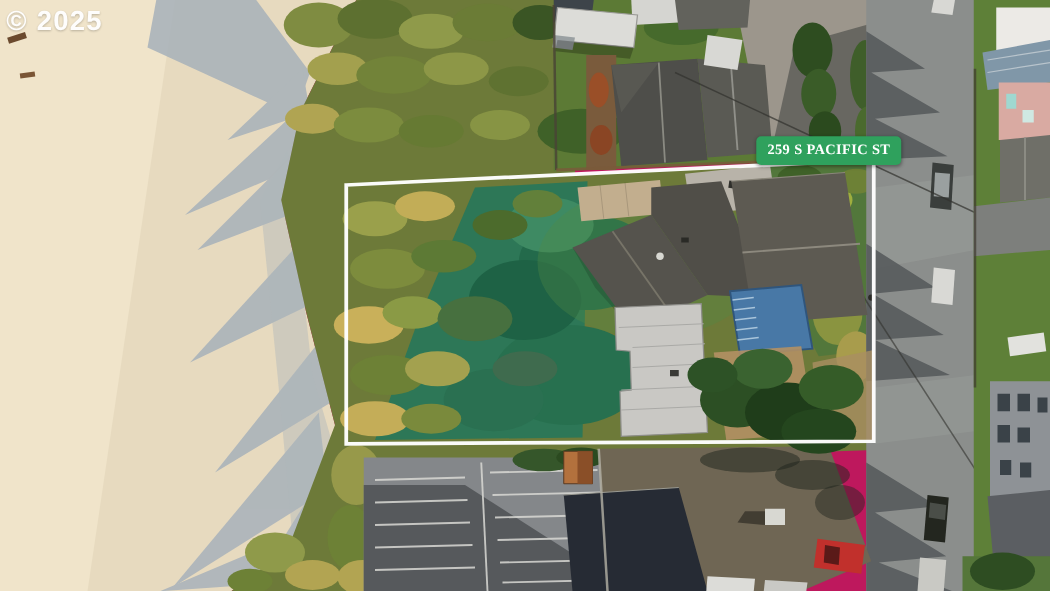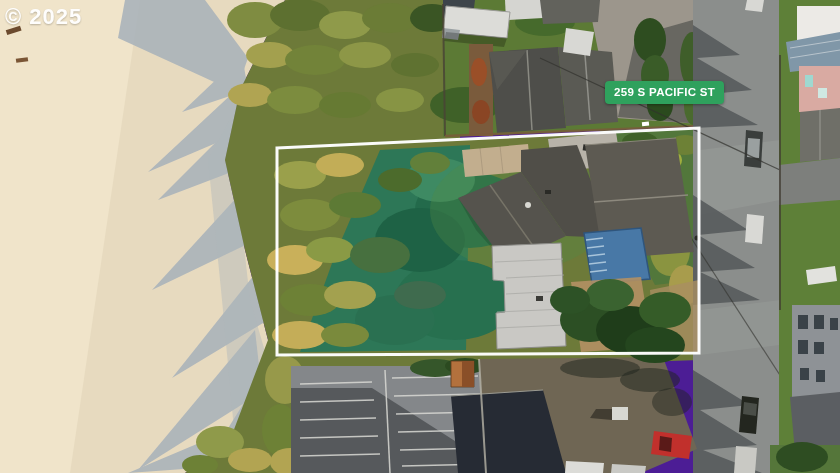--- a/index.html
+++ b/index.html
@@ -1,19 +1,19 @@
 <!DOCTYPE html>
 <html><head>
 <meta charset="utf-8">
 <style>
   html,body{margin:0;padding:0;background:#222;}
-  .stage{position:relative;width:840px;height:473px;overflow:hidden;font-family:"Liberation Sans",sans-serif;background:#4c1d95;text-align:right;}
+  .stage{position:relative;width:840px;height:473px;overflow:hidden;font-family:"Liberation Sans",sans-serif;background:#be185d;text-align:right;}
   .stage svg{position:absolute;left:0;top:0;}
   .watermark{position:absolute;left:5px;top:4px;color:#fff;font-weight:bold;font-size:22px;letter-spacing:1px;opacity:.95;text-shadow:0 1px 2px rgba(0,0,0,.25);}
-  .badge{position:absolute;left:605px;top:81px;background:#2fa15d;color:#fff;font-weight:bold;font-size:11.5px;line-height:1;padding:6px 9px 5px;border-radius:4px;letter-spacing:.3px;box-shadow:0 1px 3px rgba(0,0,0,.35);white-space:nowrap;}
+  .badge{position:absolute;left:605px;top:109px;background:#2fa15d;color:#fff;font-weight:bold;font-size:11.5px;line-height:1;padding:6px 9px 5px;border-radius:4px;letter-spacing:.3px;box-shadow:0 1px 3px rgba(0,0,0,.35);white-space:nowrap;font-family:Liberation Serif, serif;}
 </style>
 </head>
 <body>
 
 <div class="stage">
 <svg width="840" height="473" viewBox="0 0 840 473">
 
   <g>
     <polygon points="0,0 285,0 240,90 225,160 245,250 268,340 270,400 230,440 185,473 0,473" fill="#e7dabf"></polygon>
     <polygon points="0,0 140,0 70,473 0,473" fill="#f0e4ca"></polygon>

